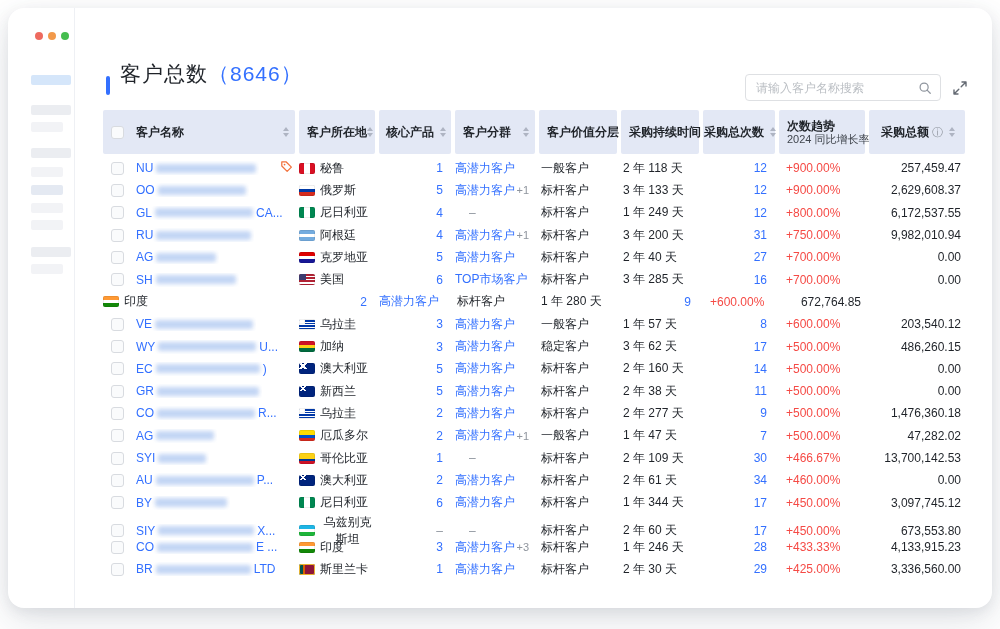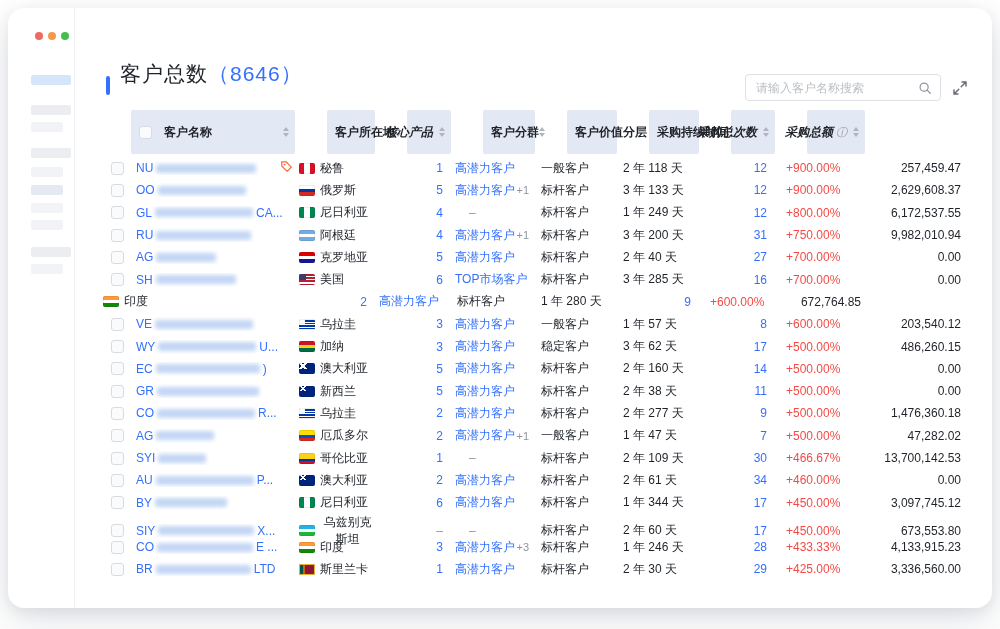--- a/index.html
+++ b/index.html
@@ -39,27 +39,27 @@
   .expand-btn { position:absolute; left:944px; top:72px; width:16px; height:16px;
     cursor:pointer; }
 
   
   .table { position:absolute; left:95px; top:102px; width:864px; }
   .thead, .trow { display:grid;
     grid-template-columns:192px 76px 72px 80px 78px 78px 72px 86px 96px;
     column-gap:4px; }
   .hcell { background:#E3E8F5; height:44px; display:flex; align-items:center;
     font-size:12px; font-weight:bold; color:#1F2329; padding:0 6px 0 8px;
-    border-radius:2px;margin-left:28px; }
+    border-radius:2px; }
   .hlabel { white-space:nowrap; }
   .hl1 { font-weight:bold; font-size:12px; line-height:14px; }
   .hl2 { font-weight:normal; font-size:11px; line-height:13px; color:#41464E; }
   .hc-name .hlabel { margin-left:12px; }
   .hc-name .caret, .hc-location .caret, .hc-segment .caret { margin-left:auto; }
-  .hc-products, .hc-count, .hc-amount { justify-content:flex-end;font-style:italic; }
+  .hc-products, .hc-count, .hc-amount { justify-content:center; }
   .caret { display:inline-flex; flex-direction:column; gap:2px; margin-left:6px; cursor:pointer; }
   .caret i { width:0; height:0; border-left:3.5px solid transparent; border-right:3.5px solid transparent; }
   .caret .up { border-bottom:4px solid #AEB4C2; }
   .caret .dn { border-top:4px solid #AEB4C2; }
   .caret .dn.act { border-top-color:#3370FF; }
   .info { font-size:11px; color:#8F959E; font-weight:normal; margin-left:3px; }
 
   .tbody { margin-top:3px;text-align:center; }
   .trow { height:22.3px; align-items:center; font-size:12px; color:#1F2329; }
   .cell { display:flex; align-items:center; min-width:0; }
@@ -197,20 +197,30 @@
             <i class="dn"></i>
           </span>
         </div>
         <div class="hcell hc-count">
           <div class="hlabel">采购总次数</div>
           <span class="caret">
             <i class="up"></i>
             <i class="dn"></i>
           </span>
         </div>
+        <div class="hcell hc-trend">
+          <div class="hlabel">
+            <div class="hl1">次数趋势</div>
+            <div class="hl2">2024 同比增长率</div>
+          </div>
+          <span class="caret">
+            <i class="up"></i>
+            <i class="dn act"></i>
+          </span>
+        </div>
         <div class="hcell hc-amount">
           <div class="hlabel">采购总额</div>
           <span class="info">ⓘ</span>
           <span class="caret">
             <i class="up"></i>
             <i class="dn"></i>
           </span>
         </div>
       </div>
     <div class="tbody" id="tbody">

